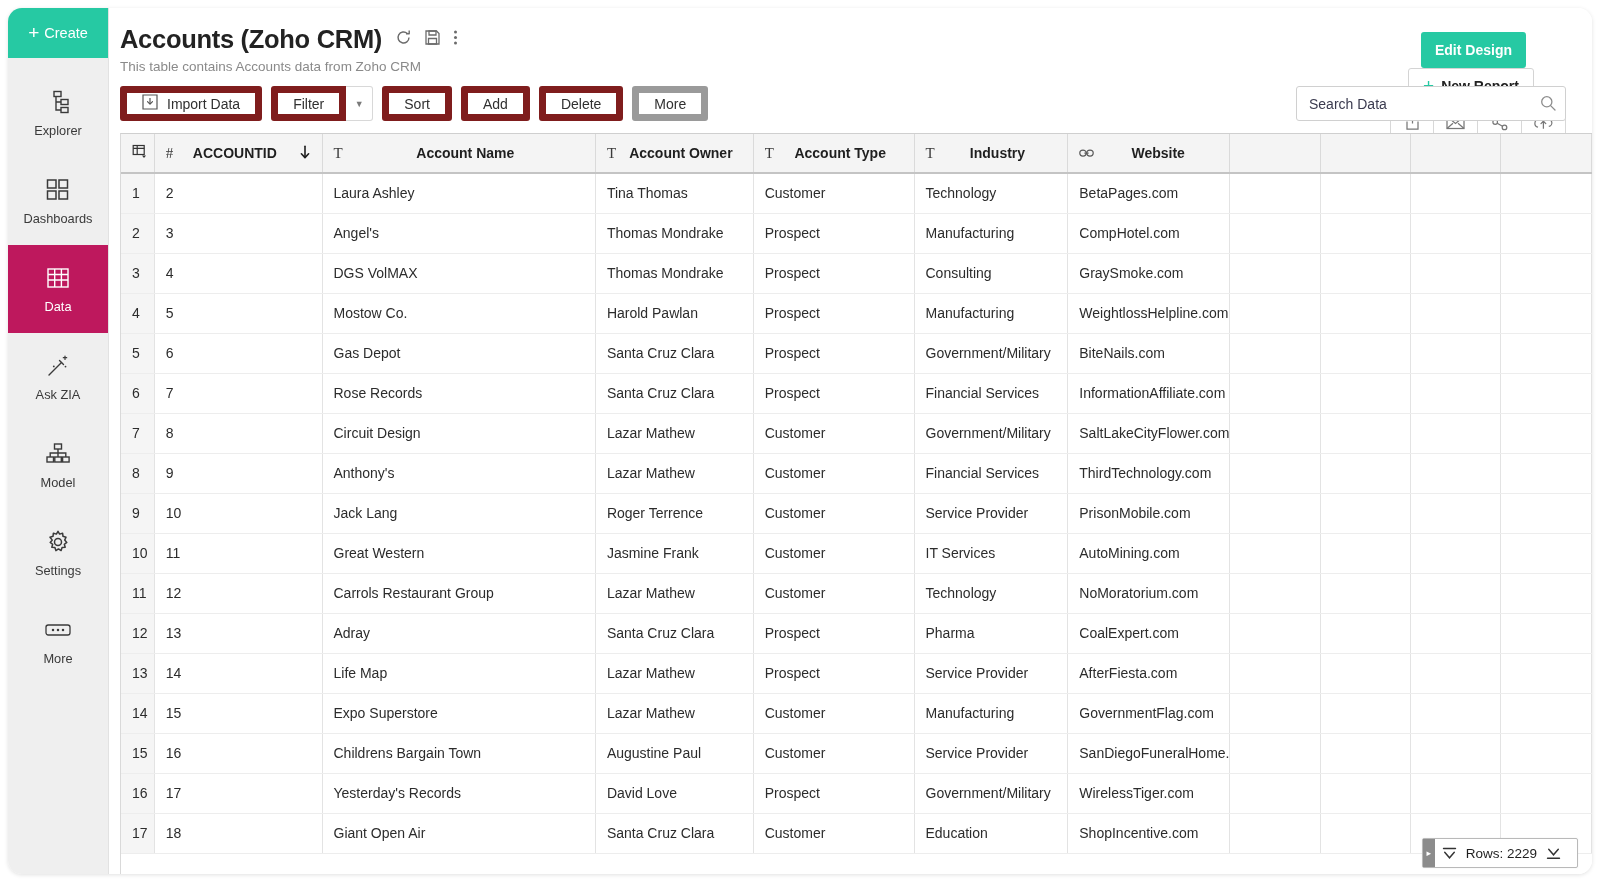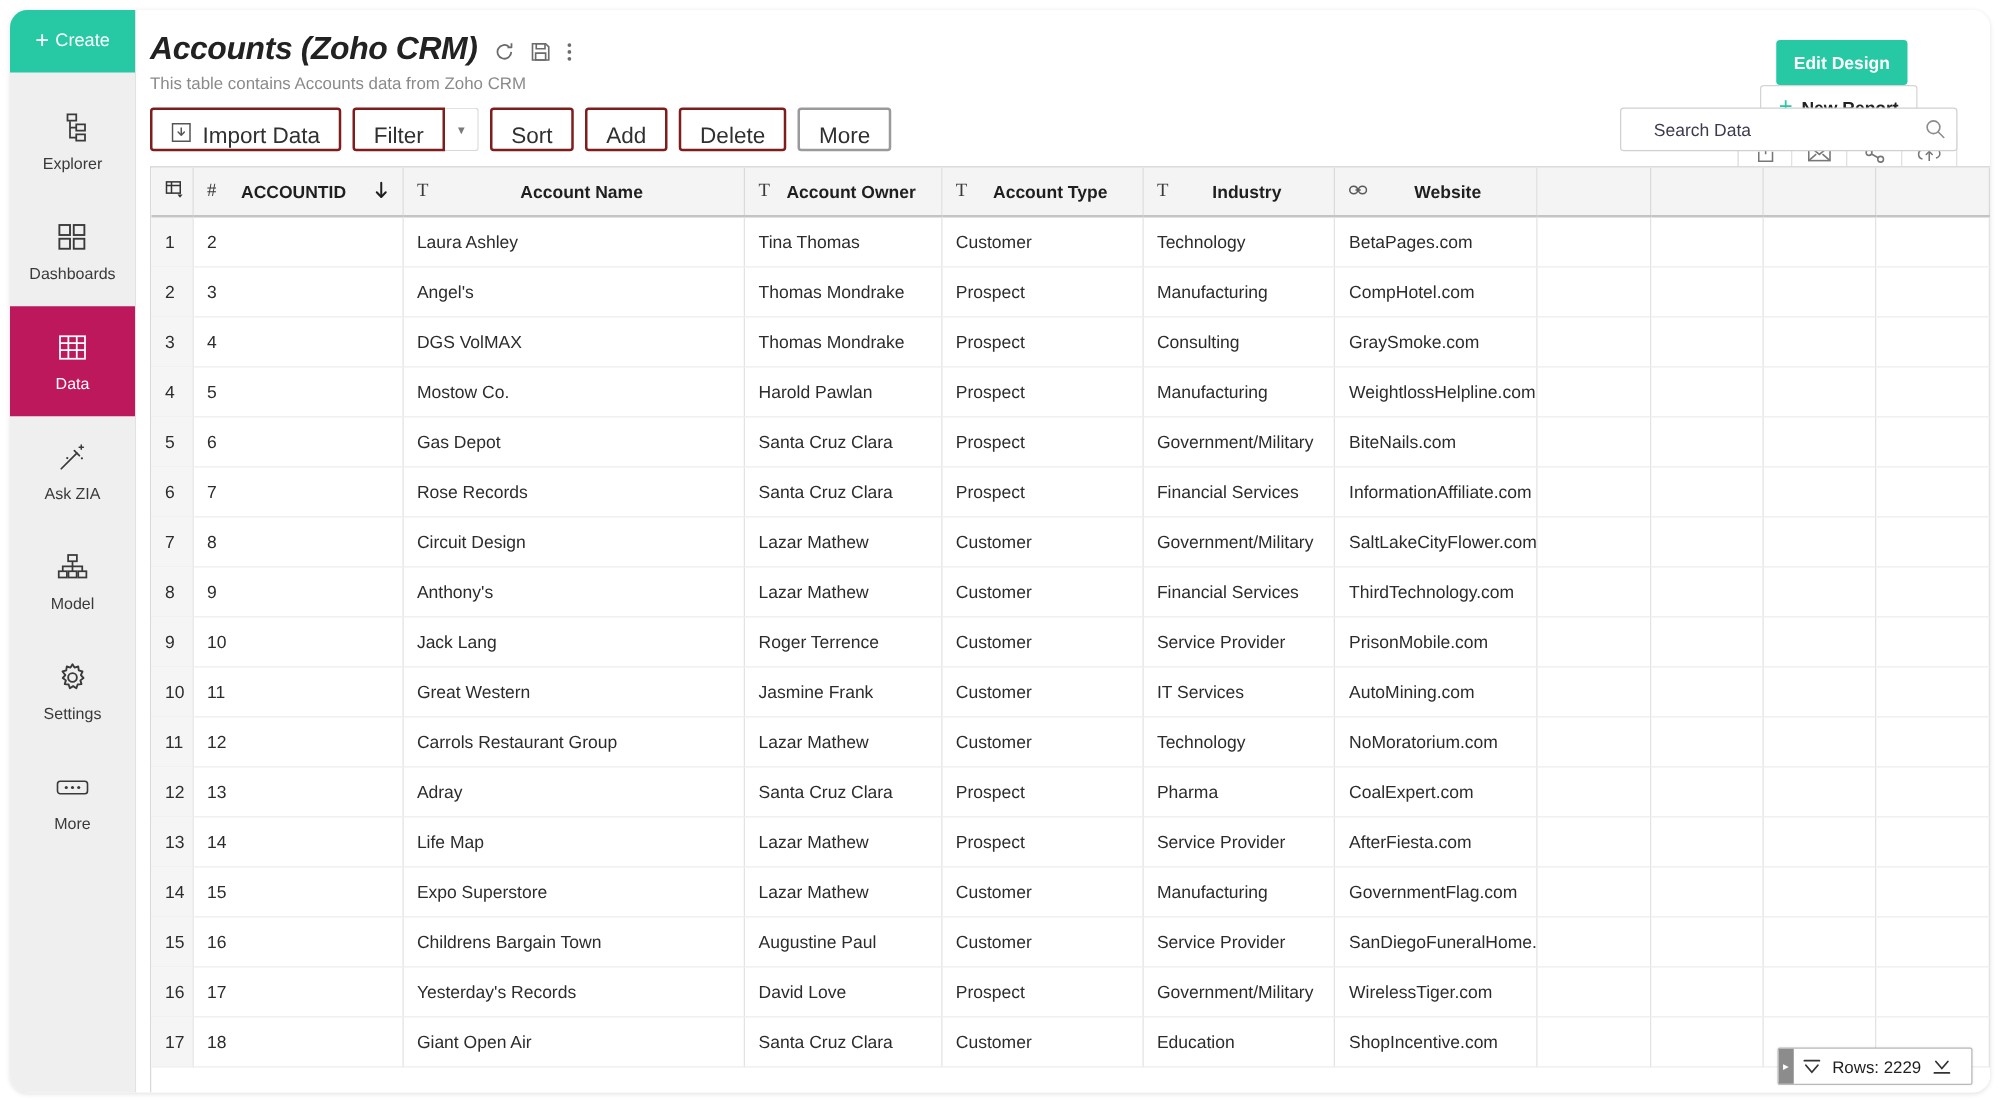--- a/index.html
+++ b/index.html
@@ -67,21 +67,21 @@
     display: flex;
     flex-direction: column;
     min-width: 0;
   }
 
   .header {
     padding: 17px 26px 0 11px;
     position: relative;
     flex: 0 0 auto;
   }
-  .title-row { display: flex; align-items: center; gap: 13px; font-style: italic; }
+  .title-row { display: flex; align-items: flex-start; gap: 13px; }
   .page-title {
     font-size: 25.5px;
     font-weight: bold;
     color: #222222;
     letter-spacing: -0.3px;
   }
   .title-icons { display: flex; align-items: center; gap: 12px; margin-top: 4px; }
   .t-icon { cursor: pointer; color: #6b6b6b; display:flex; }
   .t-icon svg { display: block; }
   .subtitle {
@@ -146,29 +146,29 @@
   
   .toolbar {
     display: flex;
     align-items: center;
     padding: 12px 26px 12px 11px;
     position: relative;
     flex: 0 0 auto;
   }
   .tb-btn {
     height: 35px;
-    border: 2px solid #7f1d1d;
+    border: 7px solid #7f1d1d;
     background: #ffffff;
     border-radius: 3px;
-    font-size: 18px;
+    font-size: 14px;
     color: #303030;
     padding: 0 15px;
     cursor: pointer;
     display: flex;
-    align-items: flex-end;
+    align-items: center;
     gap: 9px;
     margin-right: 9px;
     font-family: inherit;
     white-space: nowrap;
   }
   .tb-btn.more { border-color: #9a9a9a; }
   .tb-split { display: flex; margin-right: 9px; }
   .tb-split .tb-btn { margin-right: 0; border-radius: 3px 0 0 3px; }
   .tb-caret {
     width: 27px; height: 35px;
@@ -187,21 +187,21 @@
     top: 12px;
     width: 270px;
     height: 35px;
   }
   .search-input {
     width: 100%; height: 100%;
     border: 1px solid #d0d0d0;
     border-radius: 3px;
     font-size: 14px;
     color: #3b3b4f;
-    padding: 0 34px 0 26px;
+    padding: 0 34px 0 12px;
     font-family: inherit;
     outline: none;
     background: #ffffff;
   }
   .search-input::placeholder { color: #3b3b4f; }
   .search-icon-abs {
     position: absolute; right: 10px; top: 9px;
     color: #8d8d8d;
     pointer-events: none;
   }

